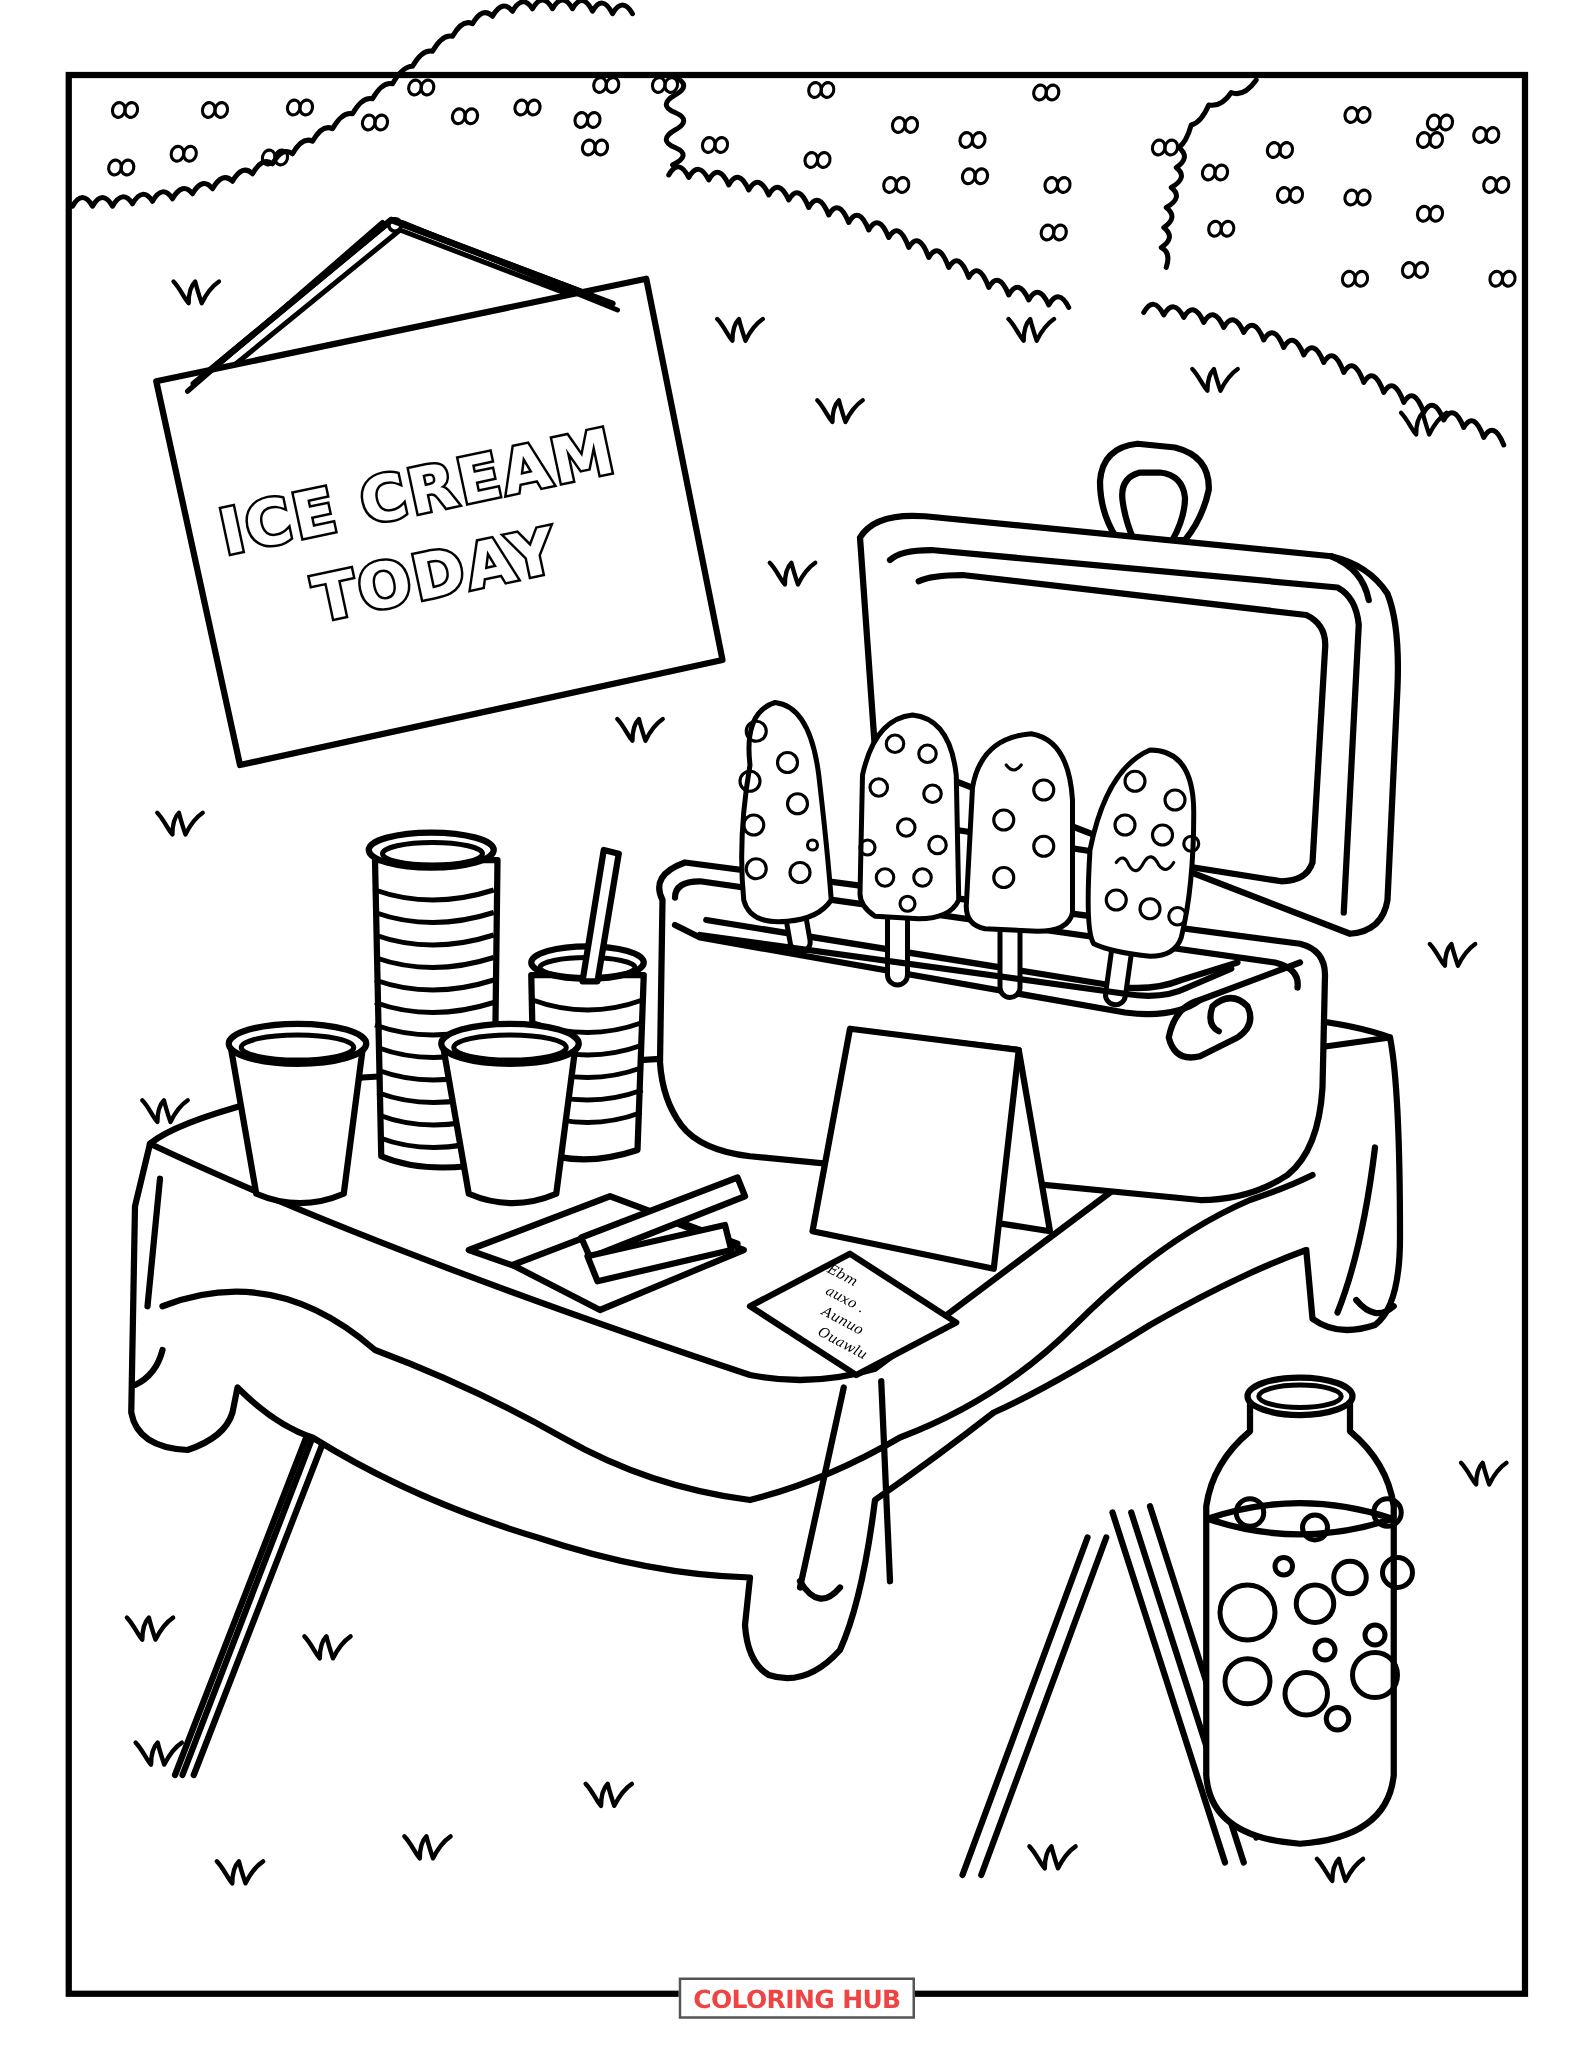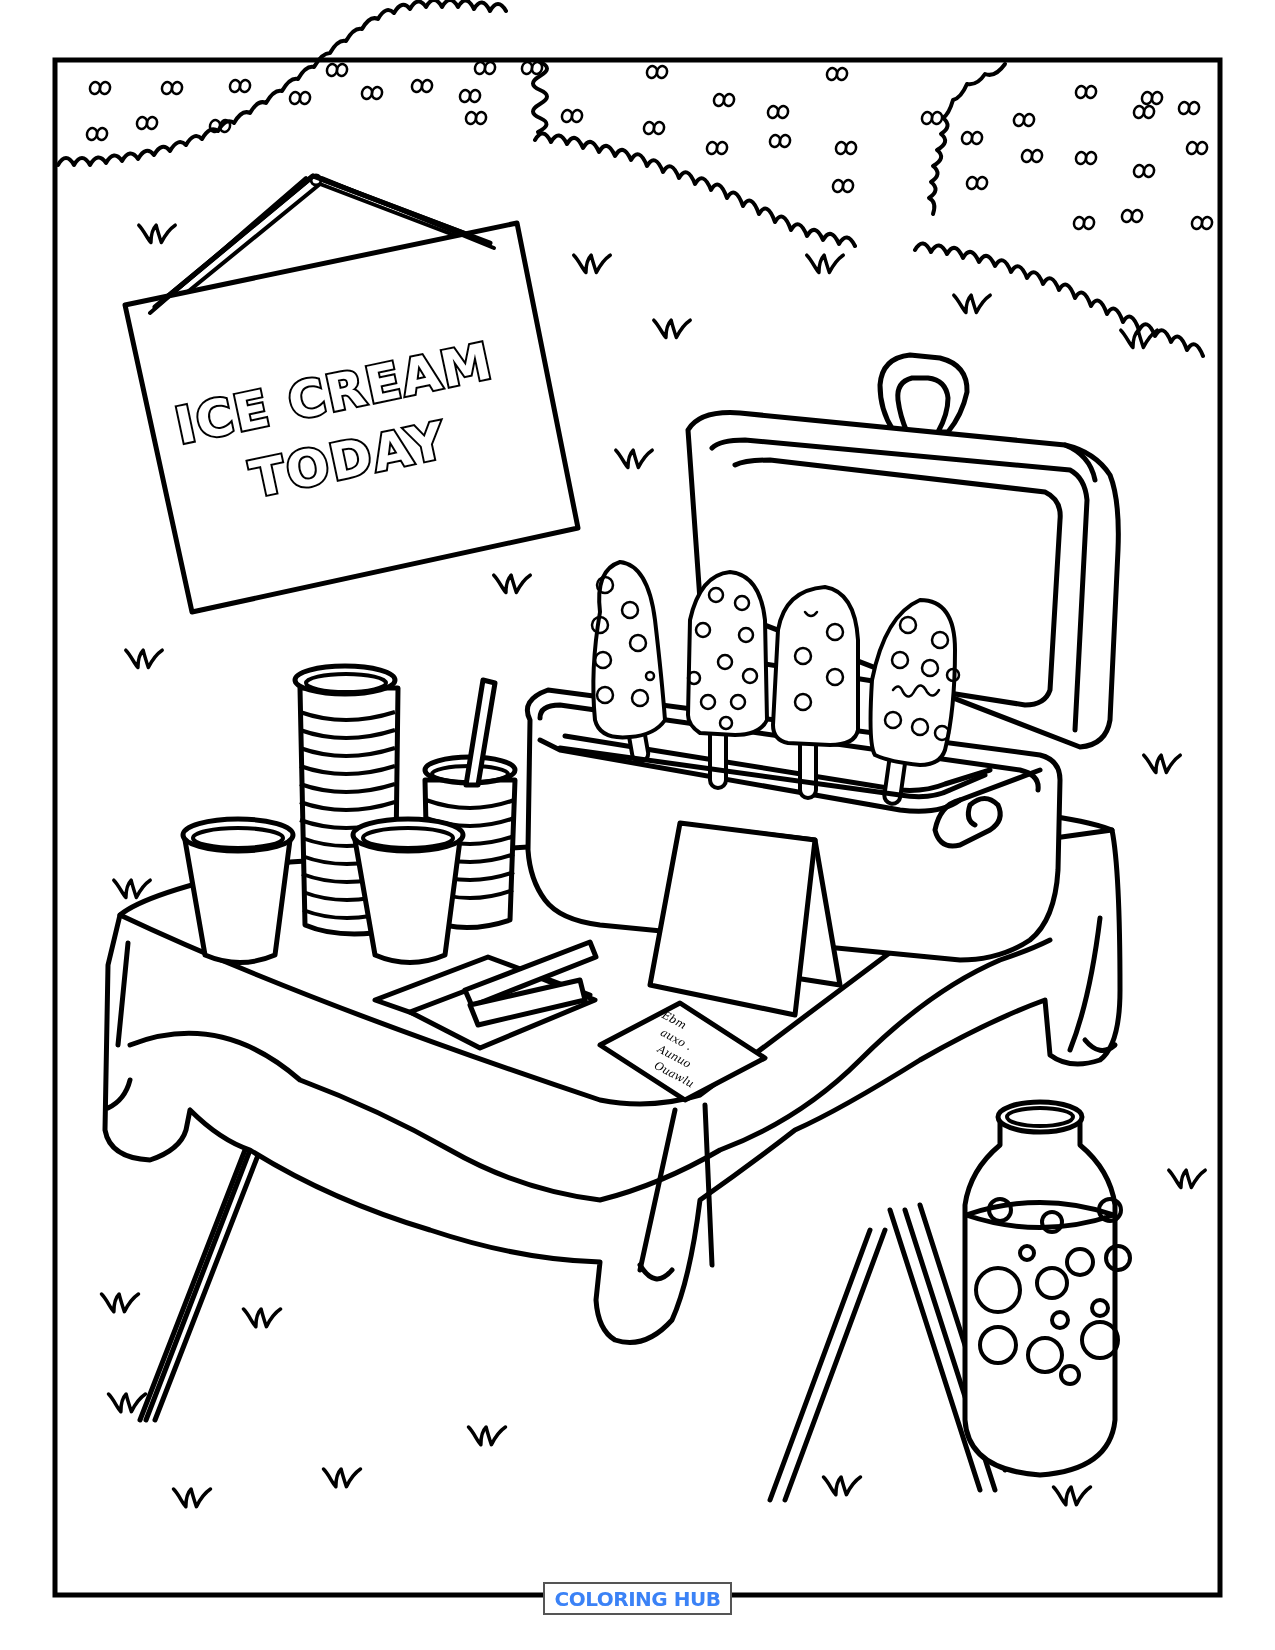--- a/index.html
+++ b/index.html
@@ -9,21 +9,21 @@
   .ln { fill: none; stroke: #000; stroke-width: 5; stroke-linecap: round; stroke-linejoin: round; }
   .lnt { fill: none; stroke: #000; stroke-width: 4; stroke-linecap: round; stroke-linejoin: round; }
   .fw { fill: #fff; stroke: #000; stroke-width: 5; stroke-linejoin: round; stroke-linecap: round; }
   .fwt { fill: #fff; stroke: #000; stroke-width: 4; stroke-linejoin: round; }
   .sign-text { font-family: "DejaVu Sans", sans-serif; font-weight: bold; font-size: 50px; fill: #fff; stroke: #000; stroke-width: 4; paint-order: stroke; letter-spacing: 2px; }
   .note-text { font-family: "DejaVu Serif", serif; font-size: 11px; fill: #000; font-style: italic; }
   #brand {
     position: absolute; left: 543px; top: 1582px; width: 189px; height: 33px;
     background: #fff; border: 2px solid #555; box-sizing: border-box;
     display: flex; align-items: center; justify-content: center;
-    font-family: "DejaVu Sans", sans-serif; font-weight: bold; font-size: 20px; color: #3b82f6;
+    font-family: "DejaVu Sans", sans-serif; font-weight: bold; font-size: 20px; color: #ef4444;
     letter-spacing: -0.5px;
   }
 </style>
 </head>
 <body>
 
 <div id="page">
 <svg width="1275" height="1650" viewBox="0 0 1275 1650">
   <defs>
     <symbol id="flower" viewBox="0 0 24 16">

